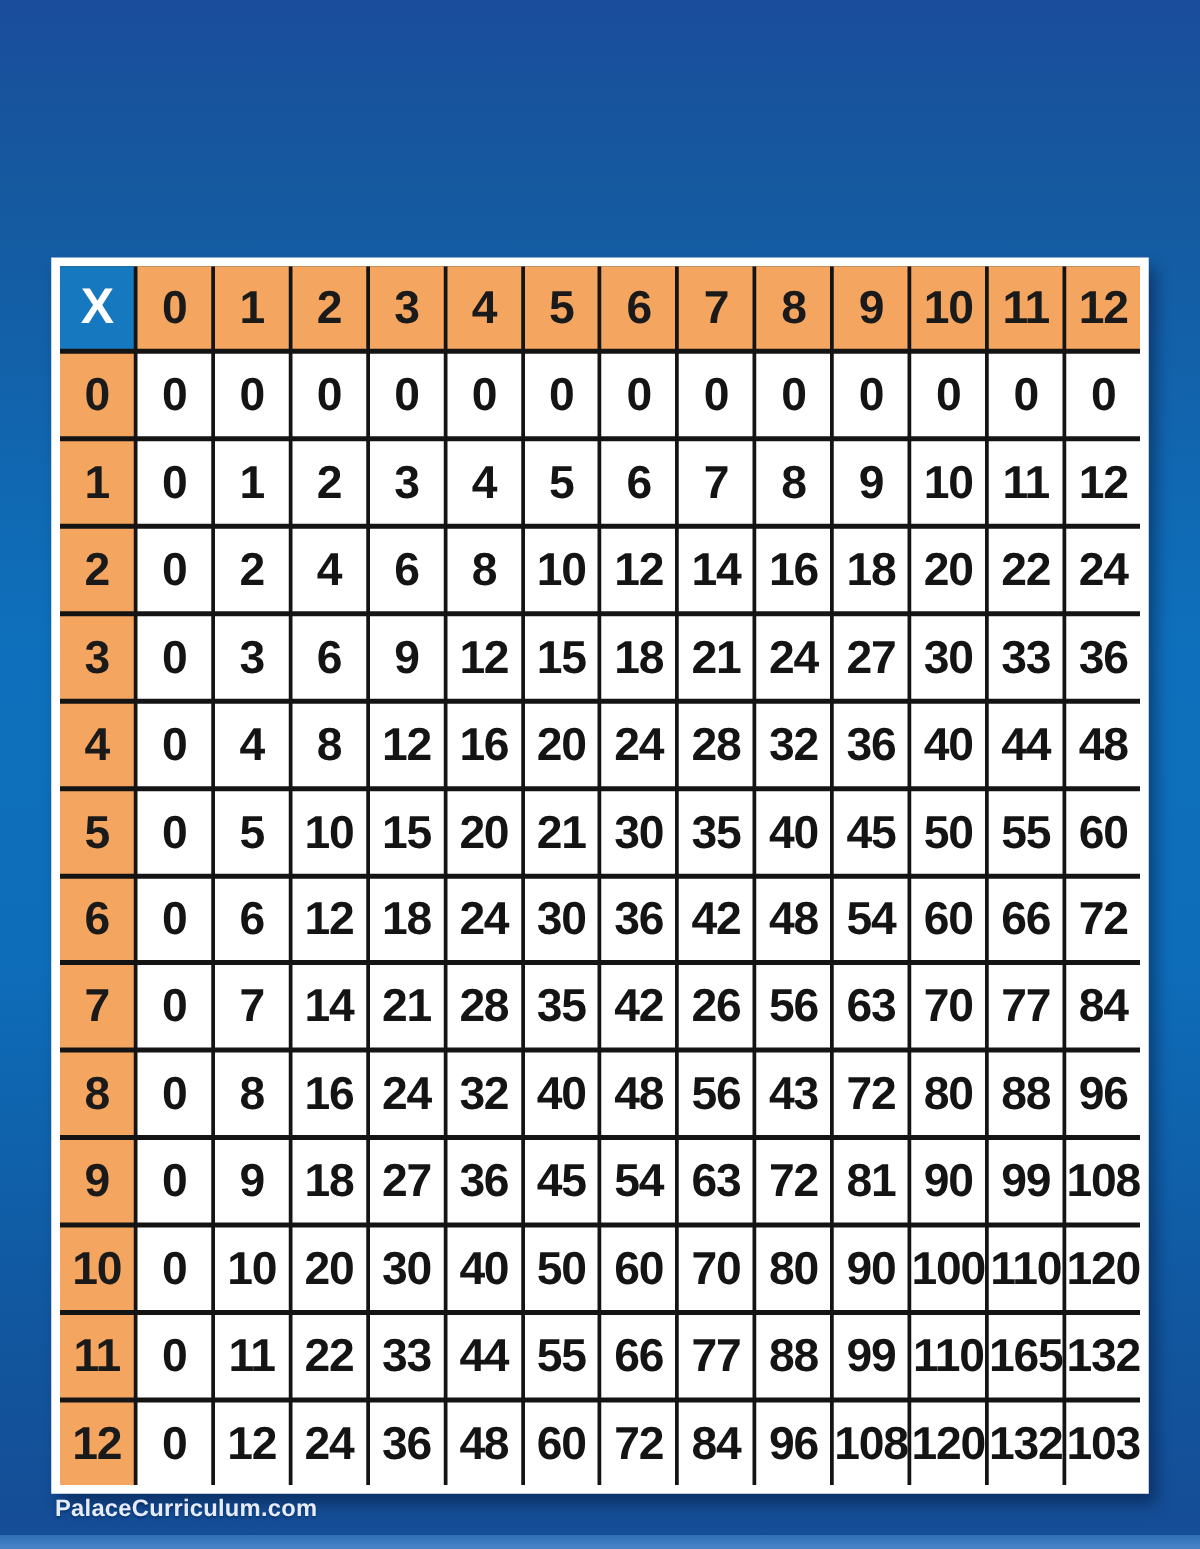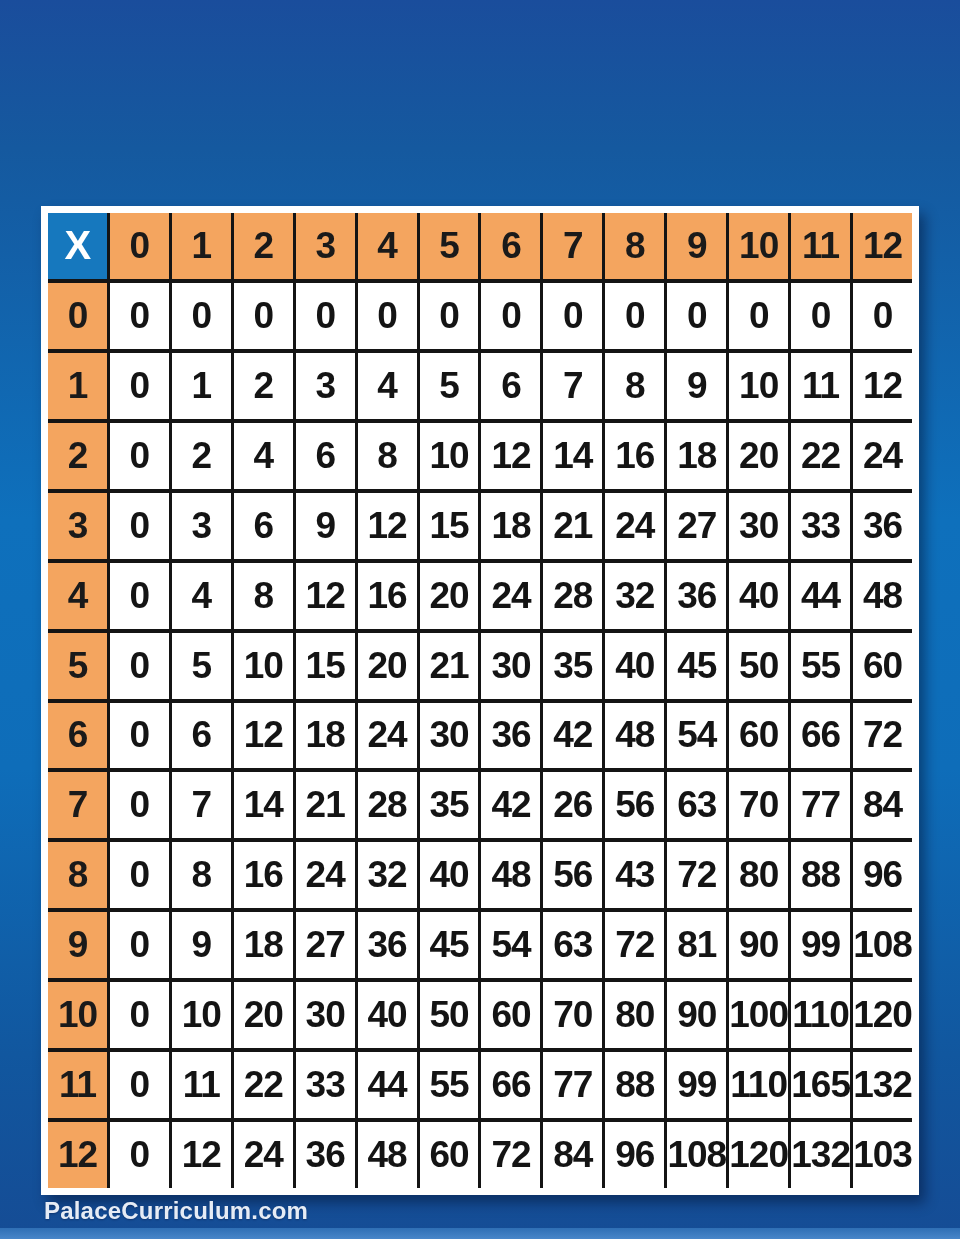--- a/index.html
+++ b/index.html
@@ -79,21 +79,21 @@
     background: #FFFFFF;
     color: #141414;
   }
   .cell.header { background: #F4A55F; color: #1A1A1A; }
   .cell.corner { background: #1678BE; color: #FFFFFF; font-size: 40px; }
   
   .watermark {
     position: absolute;
     left: 44px; top: 1197px;
     color: #E6ECF5;
-    font-size: 24px;
+    font-size: 19px;
     font-weight: bold;
     letter-spacing: 0.2px;
     text-shadow: 0 1px 2px rgba(0, 20, 60, 0.4);
   }
 </style>
 </head>
 <body>
 
 <div class="poster">
 

